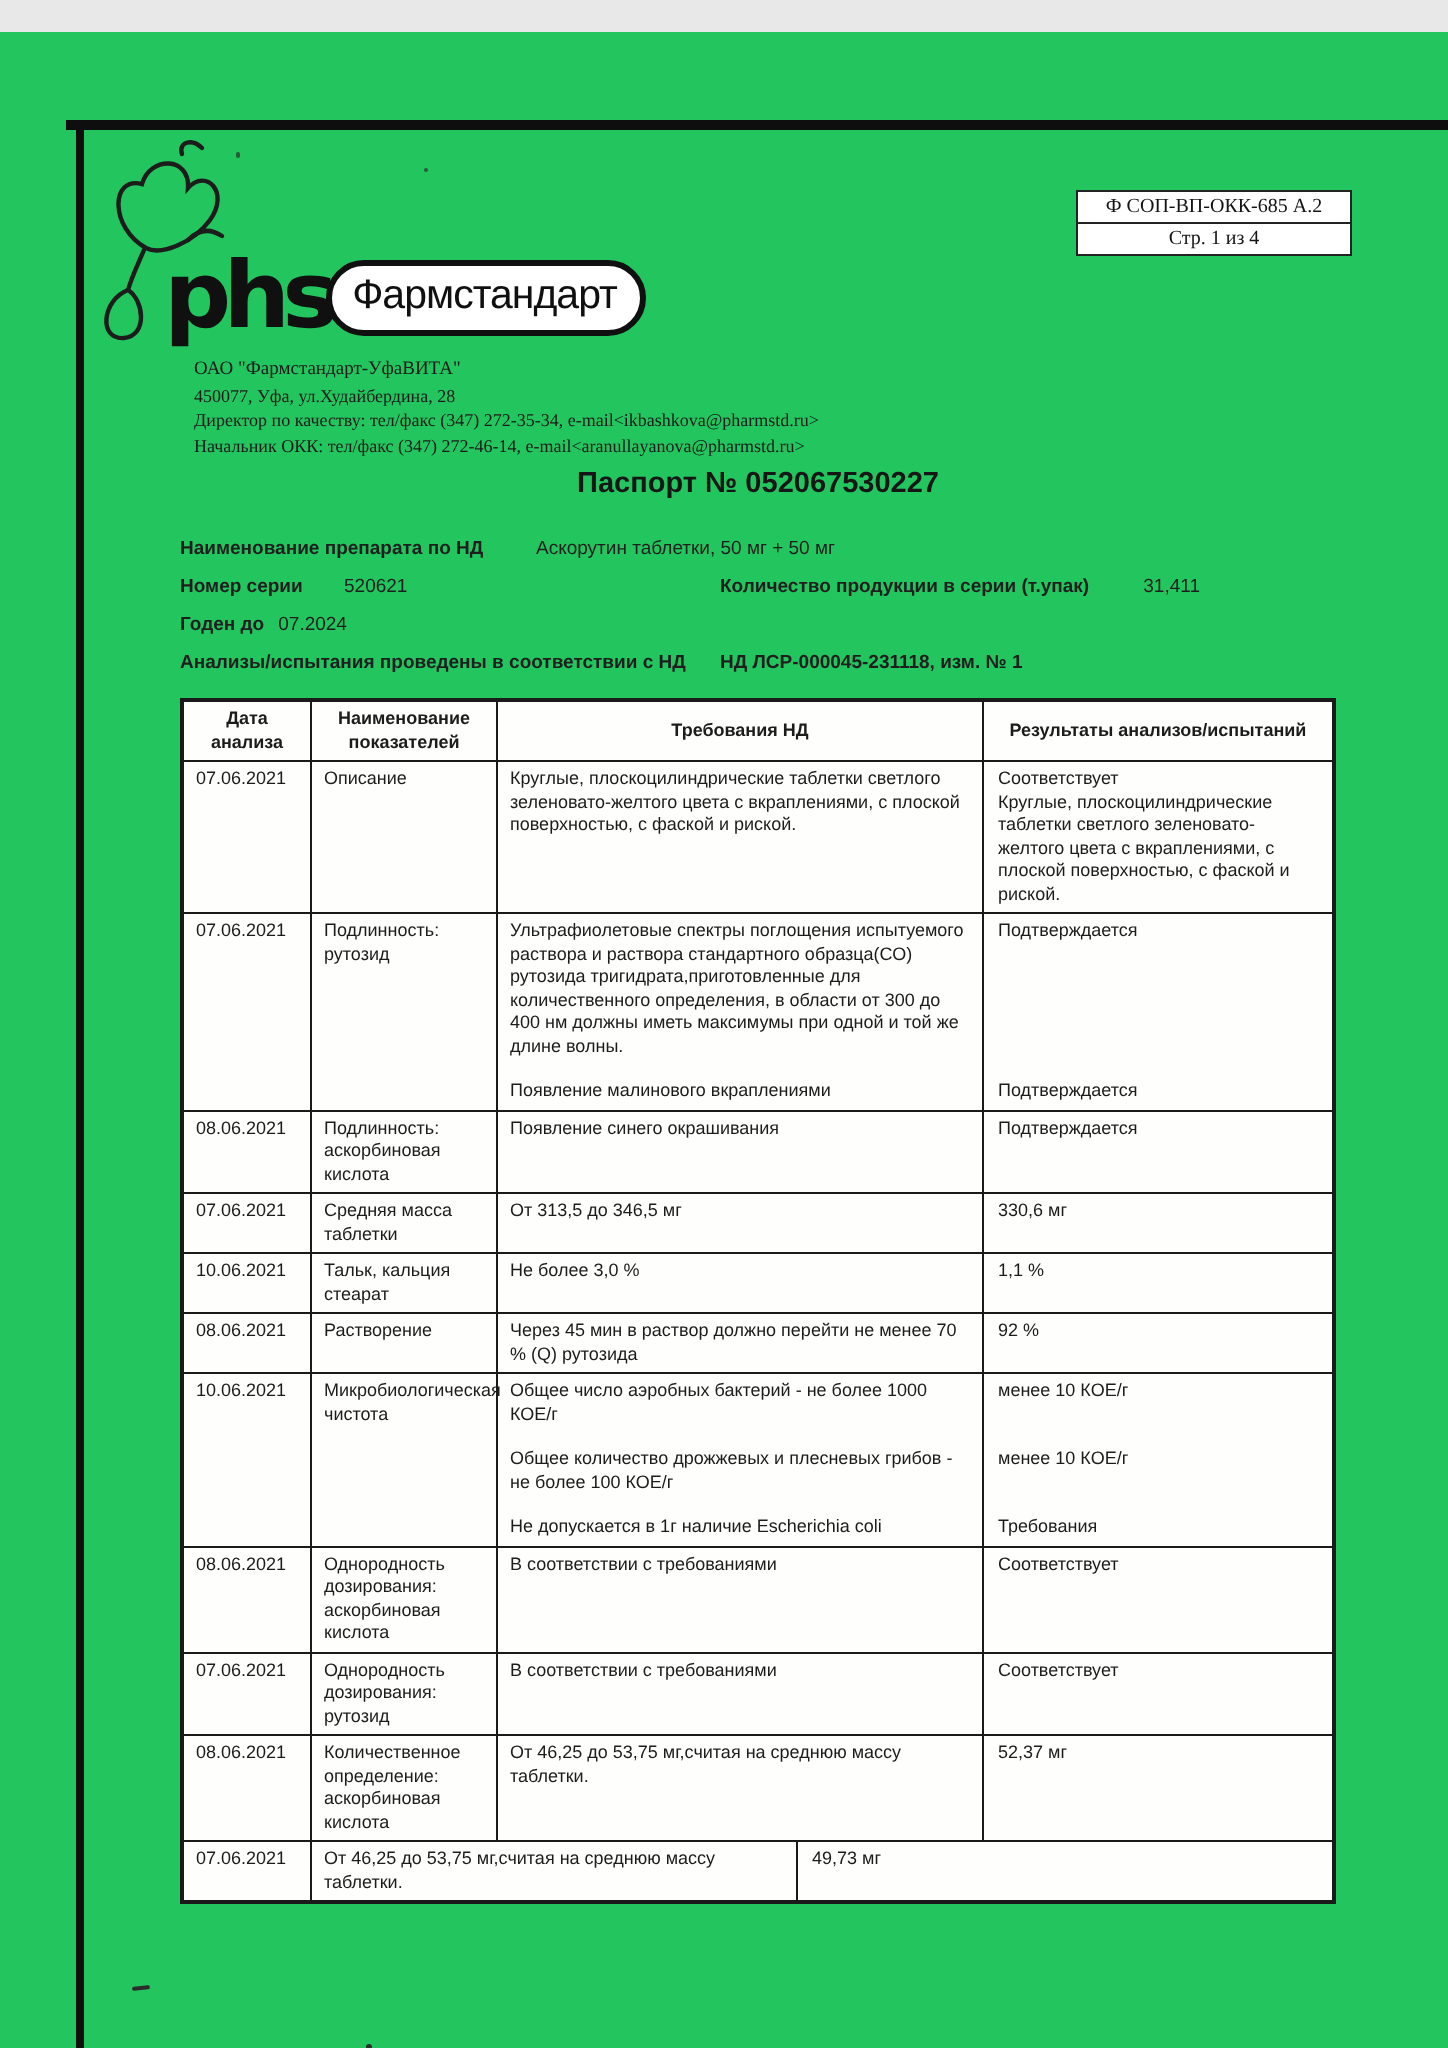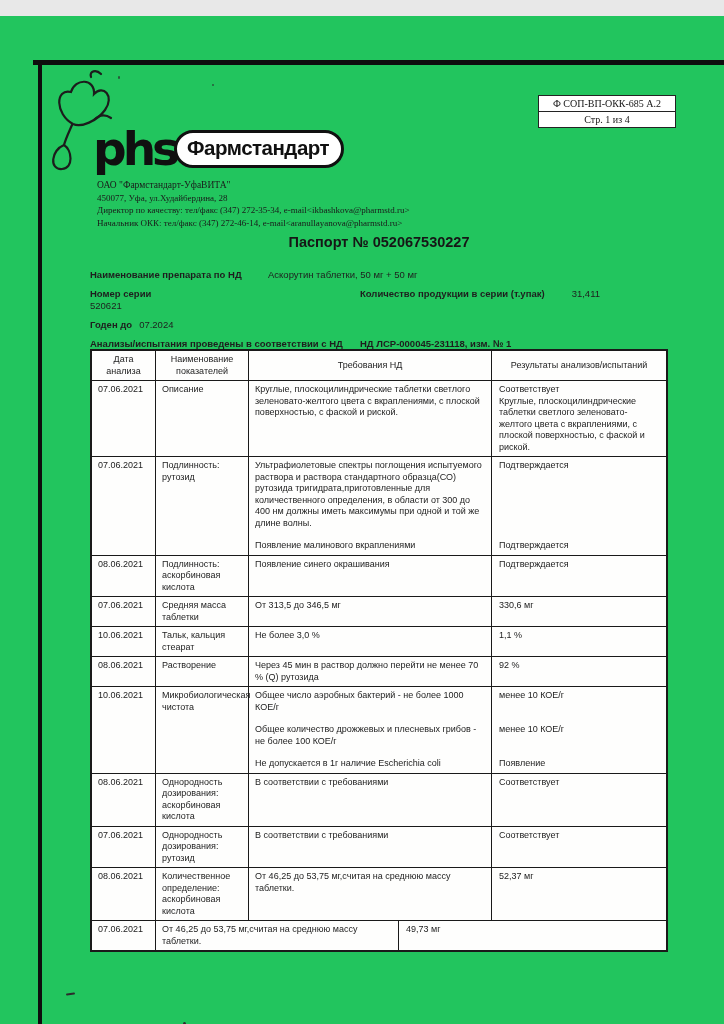--- a/index.html
+++ b/index.html
@@ -22,69 +22,69 @@
     font-family:"Liberation Serif", serif; font-size:10px; line-height:15px;
     text-align:center; color:#141414;
   }
   .formbox .cell{padding:0 2px;}
   .formbox .cell:first-child{border-bottom:1.4px solid #232323;}
 
   
   .doodle{position:absolute; left:45px; top:52px;}
 
   
-  .logo{position:absolute; left:93px; top:111px; display:flex; align-items:center;}
+  .logo{position:absolute; left:82px; top:111px; display:flex; align-items:center;}
   .logo .phs{
     font-family:"DejaVu Sans", sans-serif; font-weight:bold;
     font-size:47px; line-height:44px; letter-spacing:-4px; color:#101010;
     transform:scaleY(.98);
   }
   .logo .brand-pill{
     margin-left:-2px; border:3.5px solid #101010; border-radius:24px;
-    padding:3px 12px 5px 10px; font-size:20.5px; font-weight:bold; color:#101010;
+    padding:3px 12px 5px 10px; font-size:20.5px; font-weight:normal; color:#101010;
     background:#fff; letter-spacing:-0.5px;
   }
 
   
   .company{
     position:absolute; left:97px; top:163px;
     font-family:"Liberation Serif", serif; font-size:9px; line-height:12.5px; color:#1a1a1a;
   }
   .company .name{font-size:9.5px;}
 
   
   .ptitle{
     position:absolute; left:90px; top:218px; width:578px;
     text-align:center; font-weight:bold; font-size:14.5px; color:#161616;
   }
 
   
   .meta{position:absolute; left:90px; top:253px; width:578px; font-size:9.5px; line-height:12px;}
   .meta-row{display:flex; margin-bottom:7px;}
-  .meta-left{width:270px; display:flex; flex-shrink:0;flex-direction:column;}
+  .meta-left{width:270px; display:flex; flex-shrink:0;}
   .meta-right{flex:1; display:flex;}
   .lbl{font-weight:bold;}
   .w178{display:inline-block; width:178px; flex-shrink:0;}
   .w82{display:inline-block; width:82px; flex-shrink:0;}
   .gap{margin-left:7px;}
   .far-val{margin-left:auto; margin-right:68px;}
 
   
   .atable{
     position:absolute; left:90px; top:333px; width:578px;
     border:2px solid #1a1a1a; font-size:9px; line-height:11.5px; color:#1c1c1c;
     background:#fefefd;
   }
   .trow{display:flex; border-bottom:1.5px solid #1a1a1a;}
   .trow:last-child{border-bottom:none;}
   .w-date{width:64px; flex-shrink:0; border-right:1.5px solid #1a1a1a;}
   .w-ind{width:93px; flex-shrink:0; border-right:1.5px solid #1a1a1a;}
   .w-req{width:243px; flex-shrink:0; border-right:1.5px solid #1a1a1a;}
   .w-res{flex:1;}
-  .thead{font-weight:normal; min-height:30px;}
+  .thead{font-weight:bold; min-height:30px;}
   .thead .hc{display:flex; align-items:center; justify-content:center; text-align:center; padding:2px 4px;}
   .cpad{padding:3px 6px;}
   .parts{flex:1; display:flex; flex-direction:column;}
   .part{display:flex; flex:1;}
   .part:not(:last-child) .cell-req, .part:not(:last-child) .cell-res{padding-bottom:8px;}
   .cell-req{width:243px; flex-shrink:0; border-right:1.5px solid #1a1a1a; padding:3px 6px;}
   .cell-res{flex:1; padding:3px 7px;}
   .seg{margin:0;}
 
   
@@ -277,21 +277,21 @@
               </div>
               <div class="cell-res">
                 <div class="seg">менее 10 КОЕ/г</div>
               </div>
             </div>
             <div class="part">
               <div class="cell-req">
                 <div class="seg">Не допускается в 1г наличие  Escherichia coli</div>
               </div>
               <div class="cell-res">
-                <div class="seg">Появление</div>
+                <div class="seg">Требования</div>
               </div>
             </div>
           </div>
         </div>
         <div class="trow">
           <div class="w-date cpad">08.06.2021</div>
           <div class="w-ind cpad">Однородность дозирования: аскорбиновая кислота</div>
           <div class="parts">
             <div class="part">
               <div class="cell-req">

